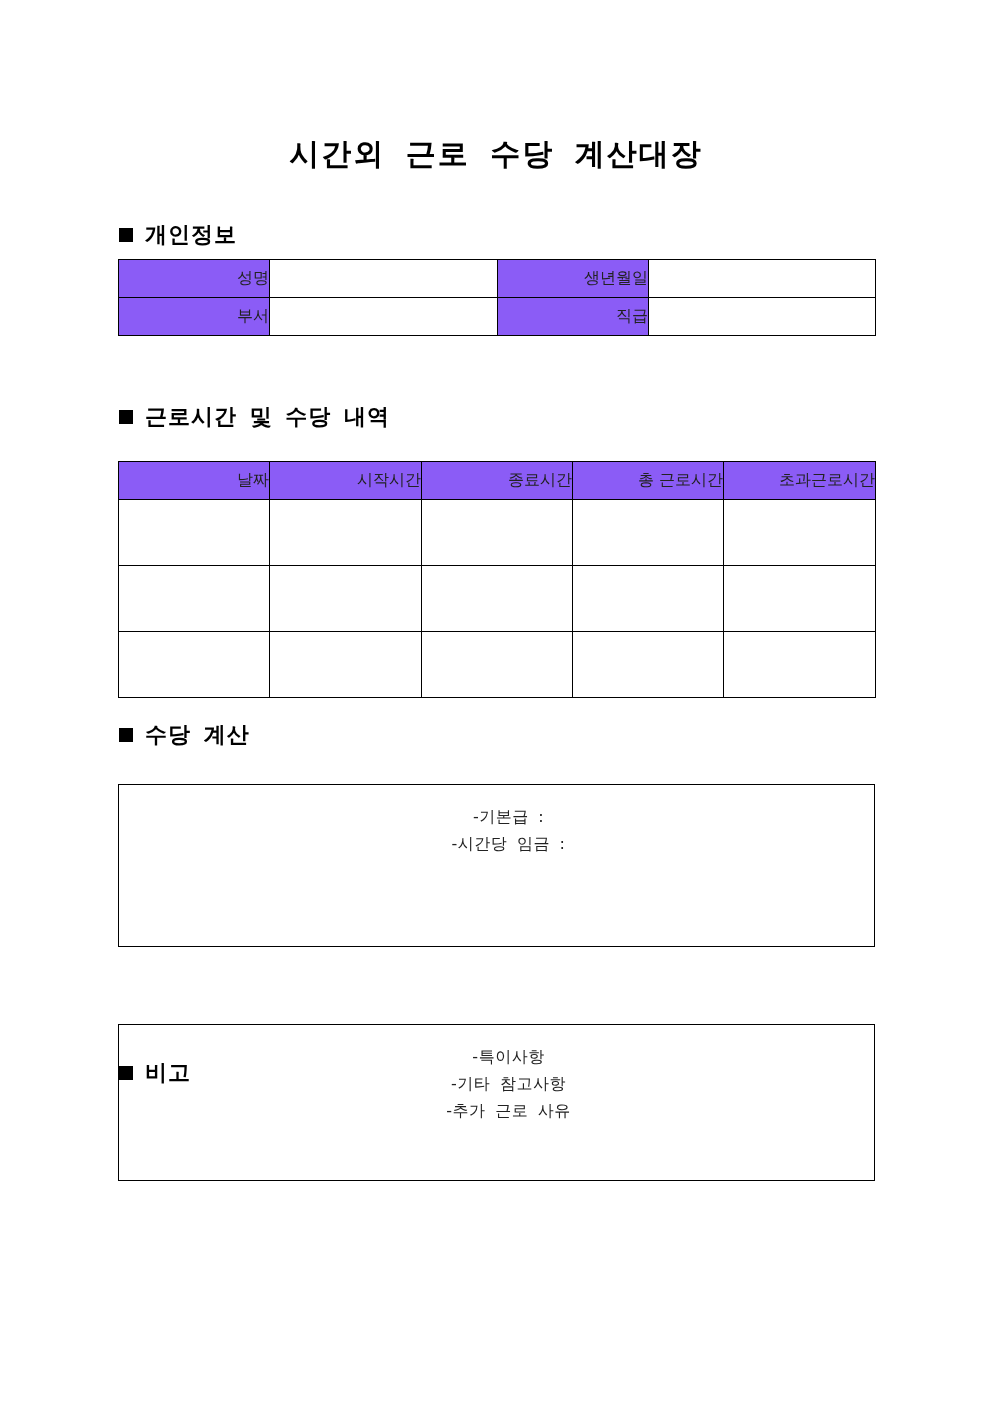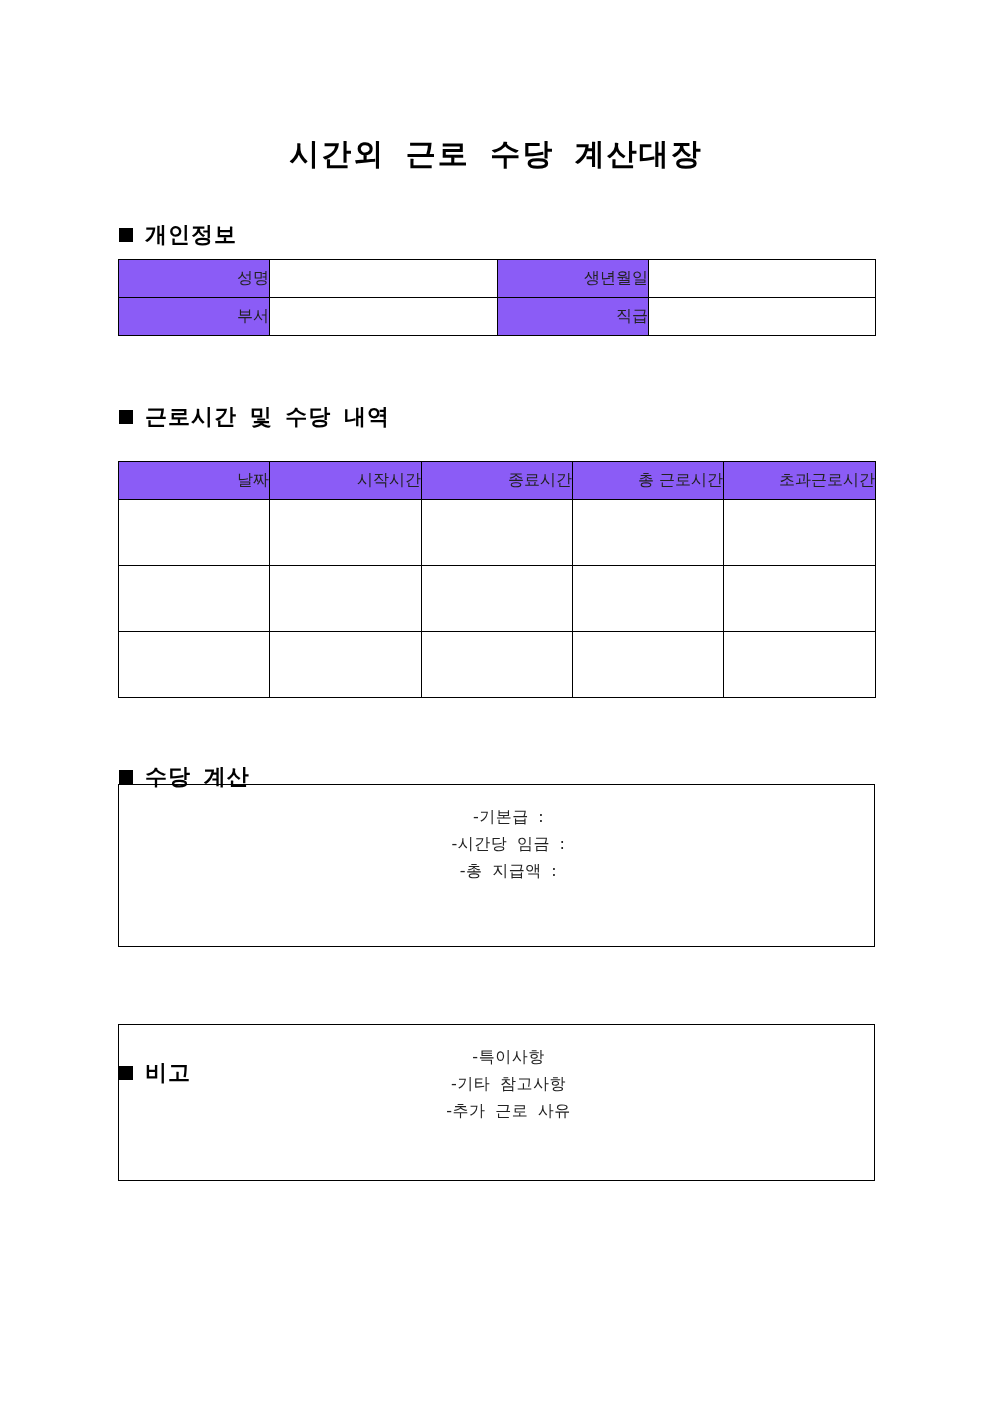--- a/index.html
+++ b/index.html
@@ -118,29 +118,28 @@
     <tr class="body-row">
       <td></td>
       <td></td>
       <td></td>
       <td></td>
       <td></td>
     </tr>
   </tbody>
     </table>
 
-  <div class="section-heading" style="top:765px;">
+  <div class="section-heading" style="top:723px;">
     <span class="sq"></span>
     <span>수당 계산</span>
   </div>
 
   <div class="box" id="calc-box">
     <div class="line">-기본급 :</div>
     <div class="line">-시간당 임금 :</div>
-    <div class="line">-총 지급액 :</div>
   </div>
 
   <div class="section-heading" style="top:1061px;">
     <span class="sq"></span>
     <span>비고</span>
   </div>
 
   <div class="box" id="notes-box">
     <div class="line">-특이사항</div>
     <div class="line">-기타 참고사항</div>

